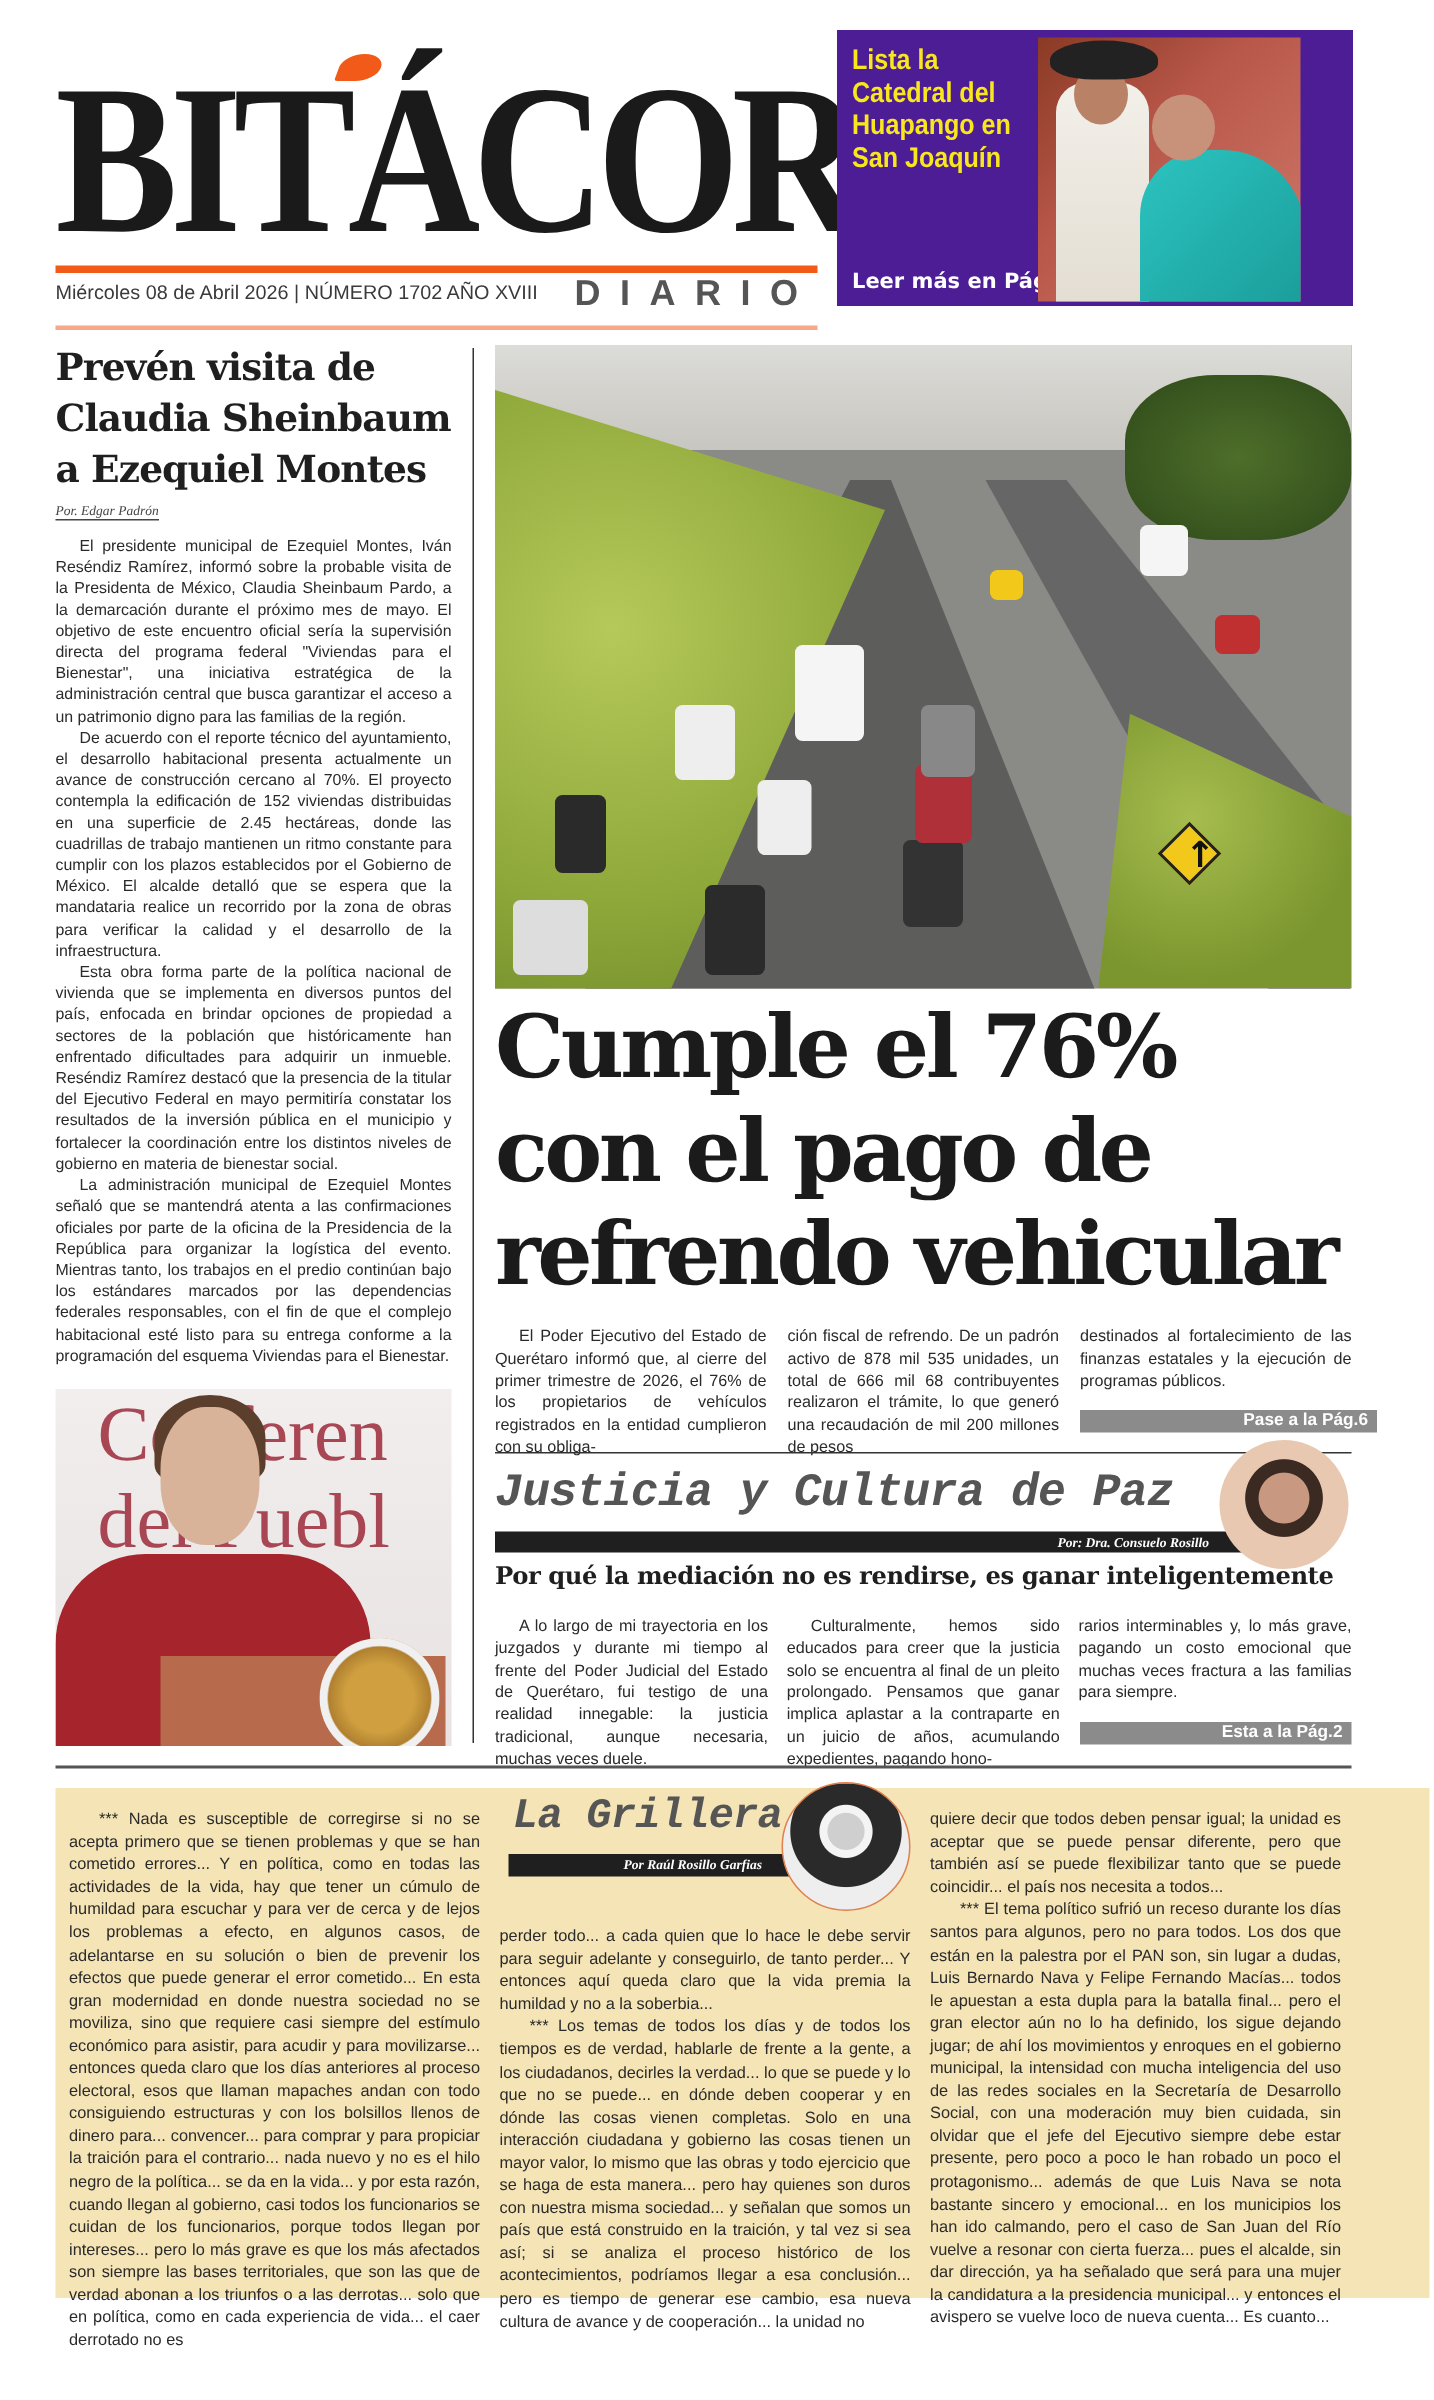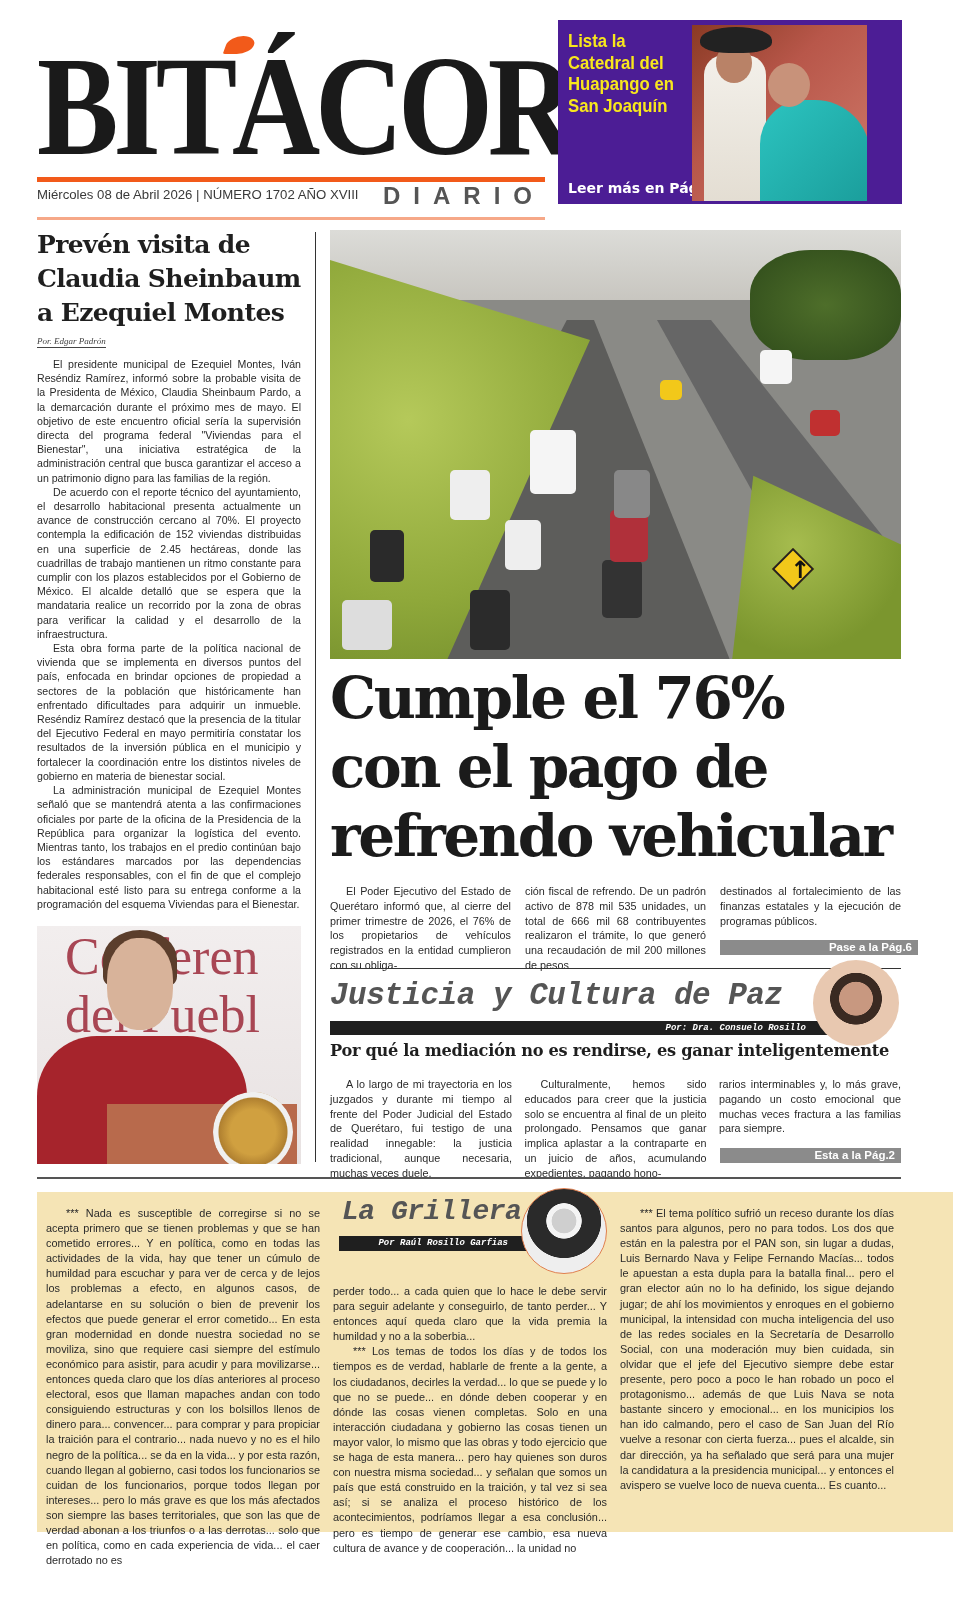--- a/index.html
+++ b/index.html
@@ -60,21 +60,21 @@
   .main-headline { position: absolute; left: 330px; top: 664px; width: 576px; font-family: "DejaVu Serif", serif; font-weight: bold; font-size: 58px; line-height: 69px; letter-spacing: -2.4px; color: #1b1b1b; }
 
   .main-body { position: absolute; left: 330px; top: 884px; width: 571px; display: grid; grid-template-columns: 181px 181px 181px; column-gap: 14px; }
   .main-body .body-text { font-size: 10.8px; line-height: 14.8px; }
   .pase-bar { position: absolute; height: 15px; background: #8b8b8b; color: #fff; font-family: "Liberation Sans", sans-serif; font-weight: bold; font-size: 11.5px; line-height: 15px; text-align: right; padding-right: 6px; }
 
   .hrule { position: absolute; height: 1px; background: #333; }
 
   
   .section-title { position: absolute; font-family: Liberation Mono, monospace; font-weight: bold; font-style: italic; color: #555; letter-spacing: -0.5px; white-space: nowrap; }
-  .black-band { position: absolute; background: #1f1f1f; color: #fff; font-family: Liberation Mono, monospace; font-style: italic; font-weight: bold; text-align: right; white-space: nowrap; }
+  .black-band { position: absolute; background: #1f1f1f; color: #fff; font-family: Liberation Serif, serif; font-style: italic; font-weight: bold; text-align: right; white-space: nowrap; }
   .portrait { position: absolute; border-radius: 50%; overflow: hidden; }
   .justicia-sub { position: absolute; left: 330px; top: 1041px; font-family: "DejaVu Serif", serif; font-weight: bold; font-size: 16.2px; color: #1f1f1f; letter-spacing: -0.3px; white-space: nowrap; }
   .justicia-body { position: absolute; left: 330px; top: 1077px; width: 571px; display: grid; grid-template-columns: 182px 182px 182px; column-gap: 12.5px; }
   .justicia-body .body-text { font-size: 10.8px; line-height: 14.8px; }
 
   
   .grillera { position: absolute; left: 37px; top: 1192px; width: 916px; height: 340px; background: #f5e4b5; }
   .grillera-cols { position: absolute; left: 9px; top: 14px; width: 848px; }
   .g-col { position: absolute; top: 0; width: 274px; }
   .grillera .body-text { font-size: 10.9px; line-height: 15.1px; color: #2a2a2a; }
@@ -188,19 +188,20 @@
 <div class="grillera">
   <div class="grillera-cols">
     <div class="g-col body-text" style="left:0;">
       <p>*** Nada es susceptible de corregirse si no se acepta primero que se tienen problemas y que se han cometido errores... Y en política, como en todas las actividades de la vida, hay que tener un cúmulo de humildad para escuchar y para ver de cerca y de lejos los problemas a efecto, en algunos casos, de adelantarse en su solución o bien de prevenir los efectos que puede generar el error cometido... En esta gran modernidad en donde nuestra sociedad no se moviliza, sino que requiere casi siempre del estímulo económico para asistir, para acudir y para movilizarse... entonces queda claro que los días anteriores al proceso electoral, esos que llaman mapaches andan con todo consiguiendo estructuras y con los bolsillos llenos de dinero para... convencer... para comprar y para propiciar la traición para el contrario... nada nuevo y no es el hilo negro de la política... se da en la vida... y por esta razón, cuando llegan al gobierno, casi todos los funcionarios se cuidan de los funcionarios, porque todos llegan por intereses... pero lo más grave es que los más afectados son siempre las bases territoriales, que son las que de verdad abonan a los triunfos o a las derrotas... solo que en política, como en cada experiencia de vida... el caer derrotado no es</p>
     </div>
     <div class="g-col body-text" style="left:287px;top:78px;">
       <p style="text-indent:0">perder todo... a cada quien que lo hace le debe servir para seguir adelante y conseguirlo, de tanto perder... Y entonces aquí queda claro que la vida premia la humildad y no a la soberbia...</p>
       <p>*** Los temas de todos los días y de todos los tiempos es de verdad, hablarle de frente a la gente, a los ciudadanos, decirles la verdad... lo que se puede y lo que no se puede... en dónde deben cooperar y en dónde las cosas vienen completas. Solo en una interacción ciudadana y gobierno las cosas tienen un mayor valor, lo mismo que las obras y todo ejercicio que se haga de esta manera... pero hay quienes son duros con nuestra misma sociedad... y señalan que somos un país que está construido en la traición, y tal vez si sea así; si se analiza el proceso histórico de los acontecimientos, podríamos llegar a esa conclusión... pero es tiempo de generar ese cambio, esa nueva cultura de avance y de cooperación... la unidad no</p>
     </div>
     <div class="g-col body-text" style="left:574px;">
+      <p style="text-indent:0">quiere decir que todos deben pensar igual; la unidad es aceptar que se puede pensar diferente, pero que también así se puede flexibilizar tanto que se puede coincidir... el país nos necesita a todos...</p>
       <p>*** El tema político sufrió un receso durante los días santos para algunos, pero no para todos. Los dos que están en la palestra por el PAN son, sin lugar a dudas, Luis Bernardo Nava y Felipe Fernando Macías... todos le apuestan a esta dupla para la batalla final... pero el gran elector aún no lo ha definido, los sigue dejando jugar; de ahí los movimientos y enroques en el gobierno municipal, la intensidad con mucha inteligencia del uso de las redes sociales en la Secretaría de Desarrollo Social, con una moderación muy bien cuidada, sin olvidar que el jefe del Ejecutivo siempre debe estar presente, pero poco a poco le han robado un poco el protagonismo... además de que Luis Nava se nota bastante sincero y emocional... en los municipios los han ido calmando, pero el caso de San Juan del Río vuelve a resonar con cierta fuerza... pues el alcalde, sin dar dirección, ya ha señalado que será para una mujer la candidatura a la presidencia municipal... y entonces el avispero se vuelve loco de nueva cuenta... Es cuanto...</p>
     </div>
   </div>
   <div class="section-title" style="left:305px;top:4px;font-size:28px;">La Grillera</div>
   <div class="black-band" style="left:302px;top:44px;width:195px;height:15px;font-size:9px;line-height:15px;padding-right:26px;">Por Raúl Rosillo Garfias</div>
   <div class="portrait" style="left:484px;top:-4px;width:86px;height:86px;border:1.5px solid #e08050;background:radial-gradient(circle at 50% 38%, #cfcfcf 0 18%, #f4f4f4 19% 26%, #2a2a2a 27% 55%, #eeeeee 56%);"></div>
 </div>
 
 </body></html>

